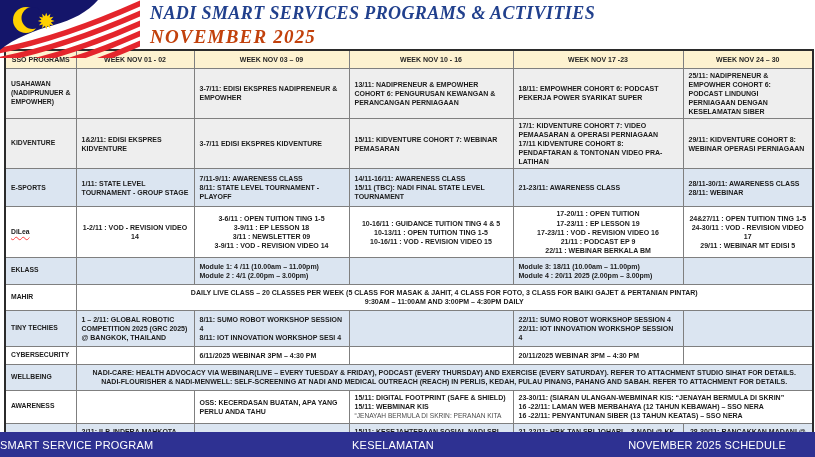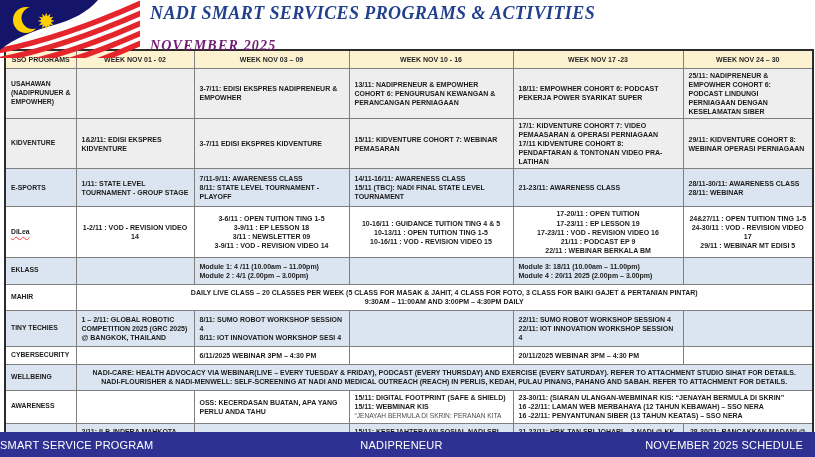--- a/index.html
+++ b/index.html
@@ -4,22 +4,22 @@
 <style>
   html,body{margin:0;padding:0;background:#fff;}
   .page{position:relative;width:815px;height:457px;background:#ffffff;overflow:hidden;
         font-family:"Liberation Sans",sans-serif;}
 
   
   .flag{position:absolute;top:0;left:0;width:140px;height:58px;z-index:6;pointer-events:none;}
   .titles{position:absolute;top:3px;left:150px;right:10px;z-index:2;font-style:italic;}
   .title{font-family:"Liberation Serif",serif;font-weight:bold;font-size:18px;
          color:#21408d;letter-spacing:.4px;}
-  .subtitle{font-family:"Liberation Serif",serif;font-weight:bold;font-size:14px;
-            color:#701a75;letter-spacing:1.2px;margin-top:14px;}
+  .subtitle{font-family:"Liberation Serif",serif;font-weight:bold;font-size:19px;
+            color:#c2410c;letter-spacing:1.2px;margin-top:2px;}
 
   
   table.sched{position:absolute;top:49px;left:4px;width:808px;border-collapse:collapse;
               table-layout:fixed;border:2px solid #2b2b2b;z-index:1;}
   .sched th,.sched td{border:1px solid #7f7f7f;padding:2px 5px;font-size:7px;font-weight:bold;
               color:#1b1b1b;vertical-align:middle;white-space:pre-line;line-height:1.3;
               overflow:hidden;}
   .sched thead th{background:#fdf2d0;text-align:center;font-size:7px;color:#262626;}
   .sched tbody th{text-align:left;font-size:6.8px;text-transform:none;}
   tr.r-gray  th,tr.r-gray  td{background:#eeeeee;}
@@ -28,21 +28,21 @@
   td.center{text-align:center;}
   .note{display:block;font-weight:normal;color:#4a4a4a;font-size:6.6px;margin-top:1px;}
   .squiggle{text-decoration:underline;text-decoration-style:wavy;text-decoration-color:#ff4040;
             text-underline-offset:2px;text-decoration-thickness:1px;}
 
   
   .footer{position:absolute;left:0;bottom:0;width:815px;height:25px;background:#2e3192;
           color:#fff;display:flex;align-items:center;z-index:4;}
   .footer .f-left{flex:1;text-align:left;font-size:11px;letter-spacing:.2px;}
   .footer .f-center{flex:1;text-align:center;font-size:11px;letter-spacing:.2px;}
-  .footer .f-right{flex:1;text-align:right;padding-right:12px;font-size:11px;letter-spacing:.2px;}
+  .footer .f-right{flex:1;text-align:right;padding-right:29px;font-size:11px;letter-spacing:.2px;}
 </style>
 </head>
 <body>
 
 <div class="page">
 
   <svg class="flag" viewBox="0 0 140 58" aria-hidden="true">
     <g fill="none" stroke="#e4252c">
       <path d="M-8 52 Q 60 40 148 0" stroke-width="5.5"></path>
       <path d="M-8 61 Q 64 48 150 9" stroke-width="5.5"></path>
@@ -183,17 +183,17 @@
         <td>8/11: YBM NADI SABAH (TBC)</td>
         <td>15/11: KESEJAHTERAAN SOSIAL NADI SRI SABAH, KL (DATO' SERI WAN AZIZAH)</td>
         <td>21-22/11: HBK TAN SRI JOHARI – 3 NADI @ KK SABAH.</td>
         <td class="center">28-30/11: RANCAKKAN MADANI @ KLCC</td>
       </tr>
     </tbody>
   </table>
 
   <div class="footer">
     <span class="f-left">SMART SERVICE PROGRAM</span>
-    <span class="f-center">NADIPRENEUR</span>
+    <span class="f-center">KESELAMATAN</span>
     <span class="f-right">NOVEMBER 2025 SCHEDULE</span>
   </div>
 
 </div>
 
 </body></html>

